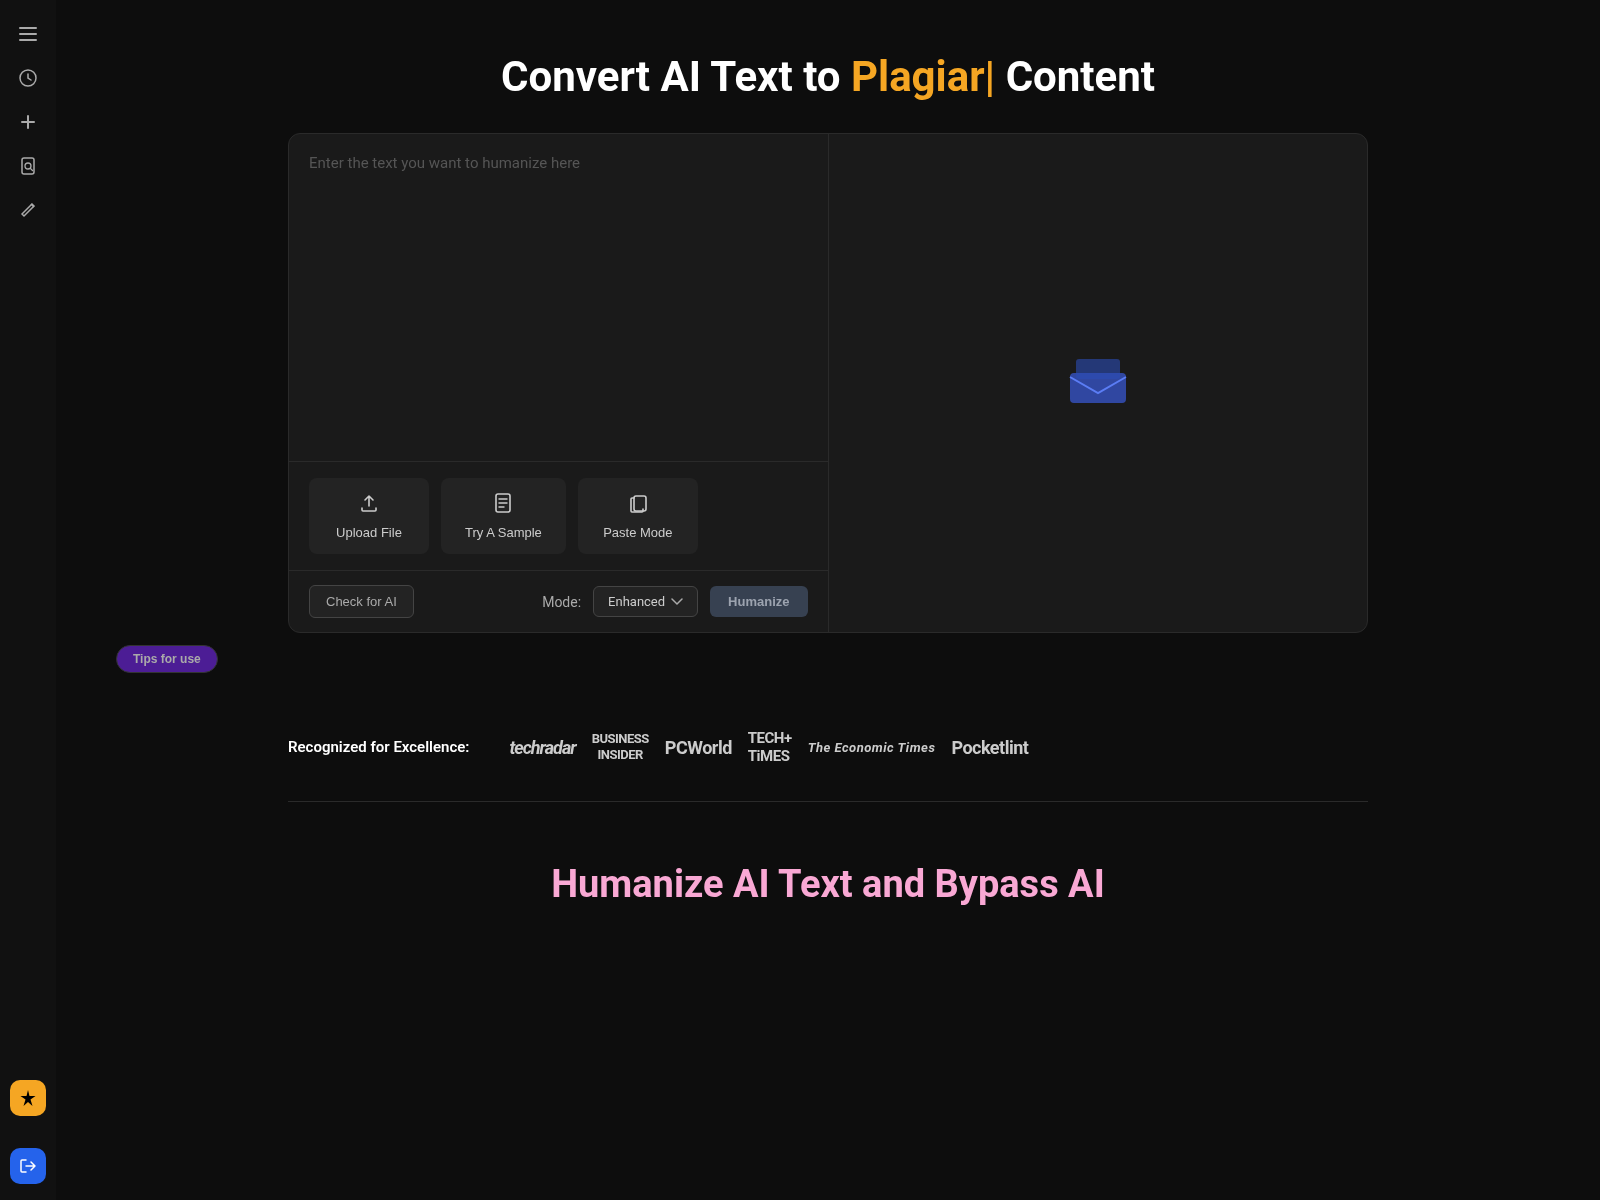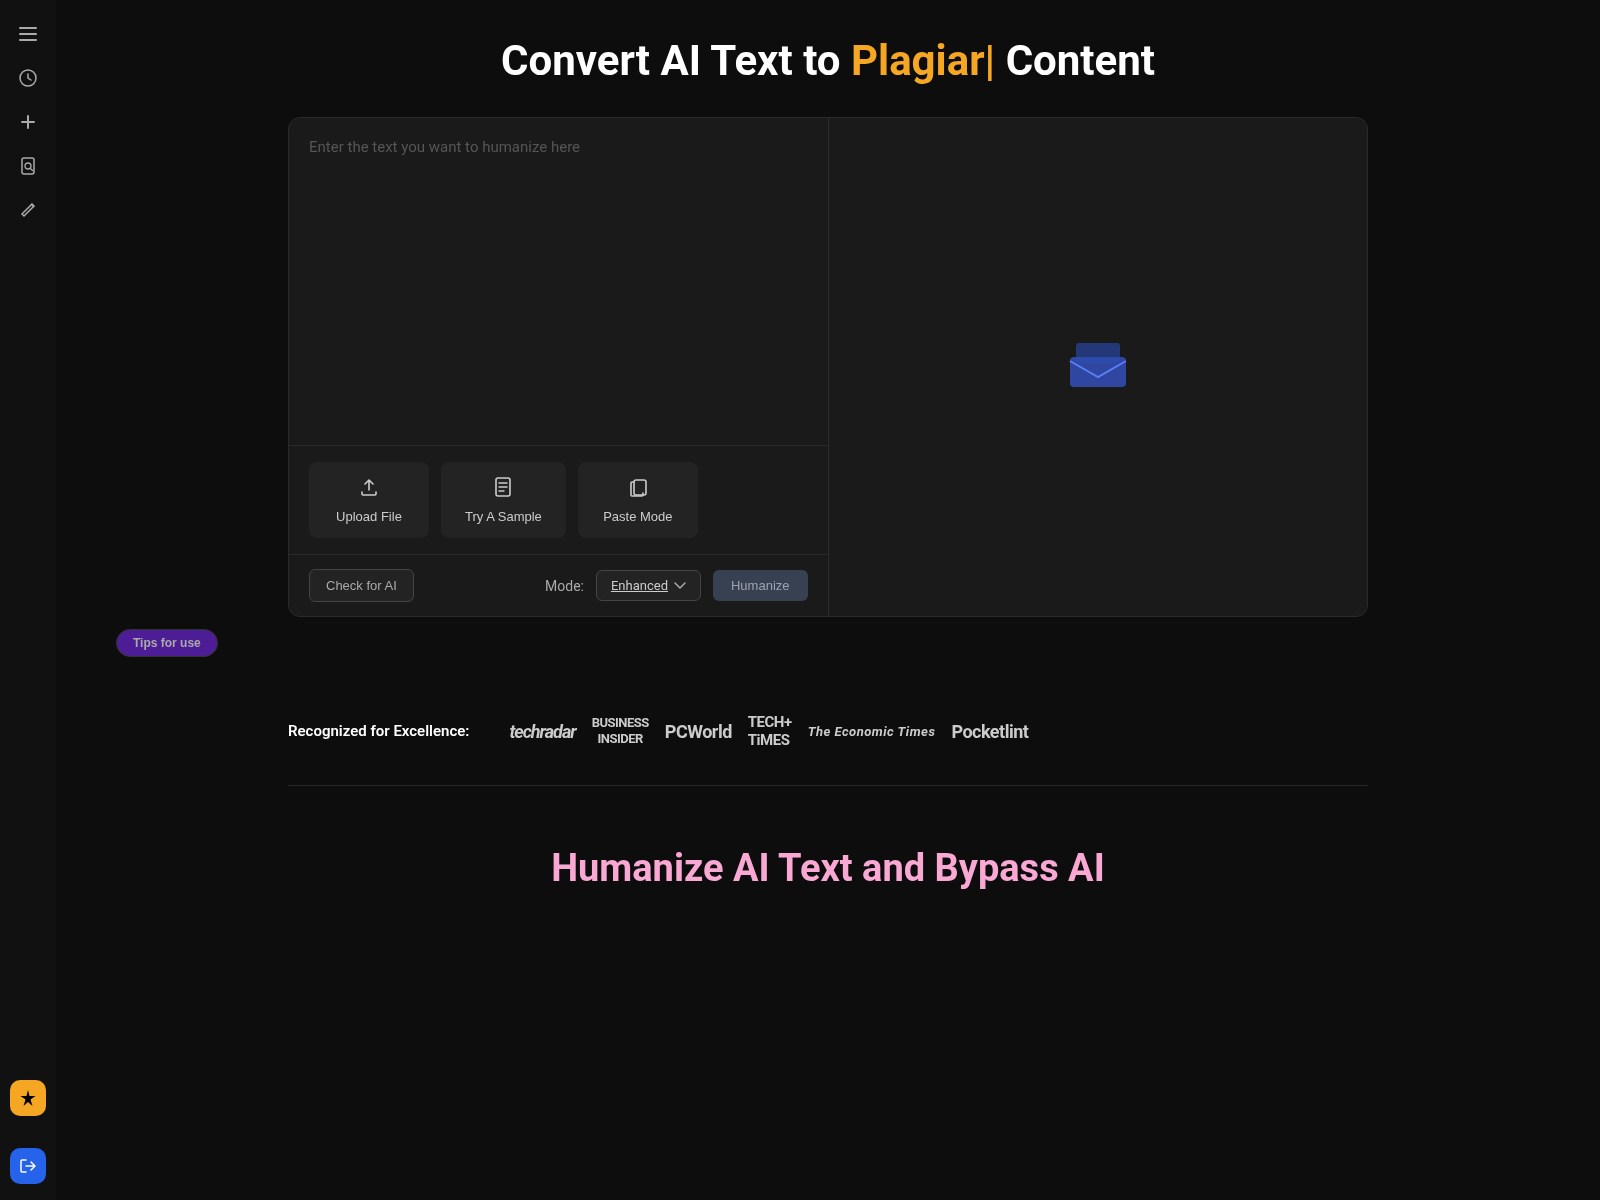--- a/index.html
+++ b/index.html
@@ -61,21 +61,21 @@
       font-size: 16px;
     }
 
     
     .main {
       margin-left: 56px;
       flex: 1;
       display: flex;
       flex-direction: column;
       align-items: center;
-      padding: 36px 60px;
+      padding: 52px 60px;
     }
 
     
     .page-title {
       font-size: 42px;
       font-weight: 700;
       text-align: center;
       margin-bottom: 32px;
       color: #ffffff;
     }
@@ -174,31 +174,31 @@
       display: flex;
       align-items: center;
       gap: 6px;
       background: #232323;
       border: 1px solid #444;
       color: #ccc;
       padding: 7px 14px;
       border-radius: 6px;
       font-size: 13px;
       cursor: pointer;
-      text-decoration: underline;
     }
 
     .humanize-btn {
       background: #374151;
       border: none;
       color: #9ca3af;
       padding: 8px 18px;
       border-radius: 6px;
       font-size: 13px;
       cursor: pointer;
+      font-weight: bold;
     }
 
     
     .editor-right {
       flex: 1;
       display: flex;
       flex-direction: column;
       align-items: center;
       justify-content: center;
       position: relative;

